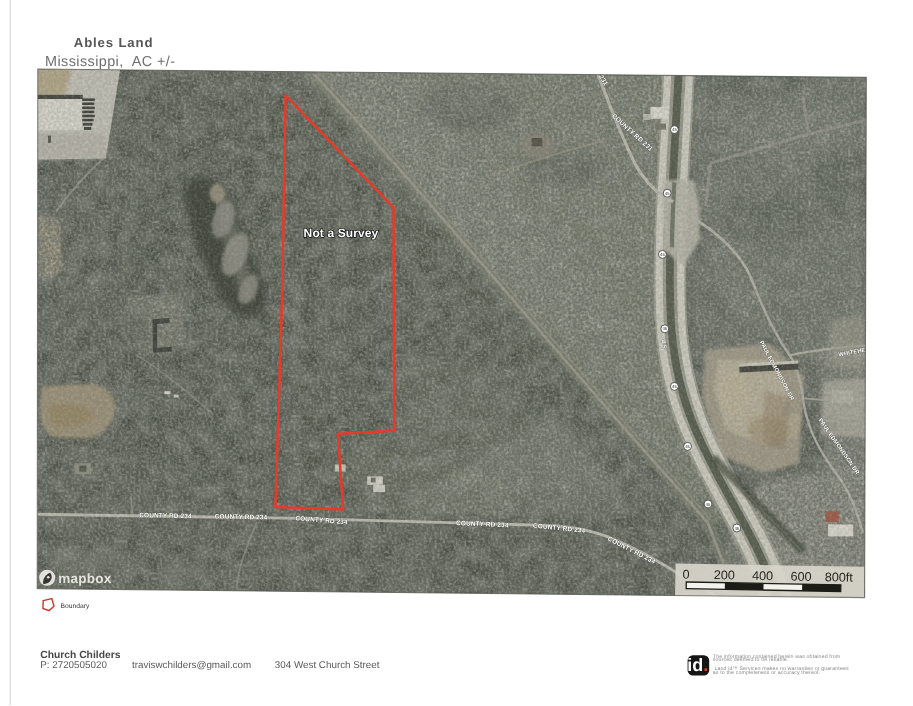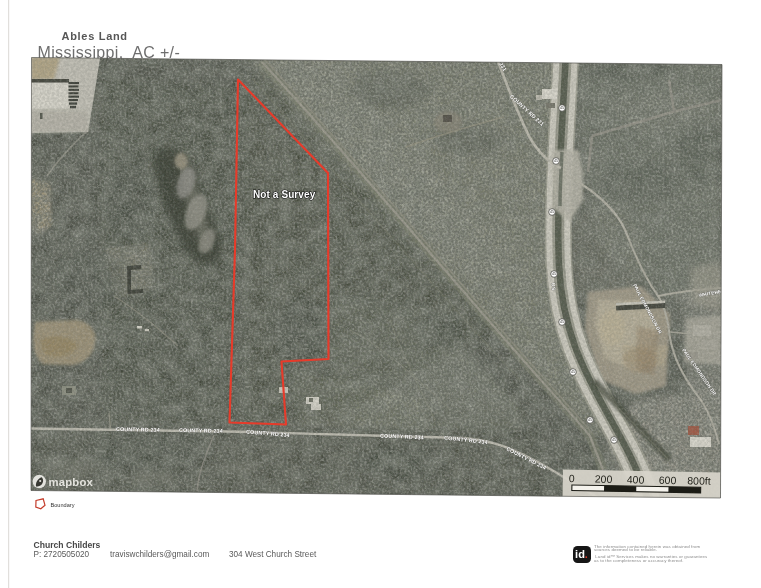--- a/index.html
+++ b/index.html
@@ -5,21 +5,21 @@
   html,body{margin:0;padding:0;background:#ffffff;}
   body{width:761px;height:588px;position:relative;overflow:hidden;
        font-family:"Liberation Sans", sans-serif;}
   .abs{position:absolute;}
 </style>
 </head>
 <body>
 
 <div class="abs" style="left:37.5px;top:29.5px;font-size:11px;font-weight:bold;color:#565656;letter-spacing:0.7px;margin-left:24px;">Ables Land</div>
 
-<div class="abs" style="left:37.5px;top:43.5px;font-size:16px;color:#6e6e6e;letter-spacing:0.35px;">Mississippi,&nbsp; AC +/-</div>
+<div class="abs" style="left:37.5px;top:43.5px;font-size:12px;color:#6e6e6e;letter-spacing:0.35px;">Mississippi,&nbsp; AC +/-</div>
 
 <svg class="abs" style="left:0;top:0;" width="761" height="588" viewBox="0 0 761 588">
   <defs>
     <clipPath id="mapclip">
       <polygon points="31.5,57.5 722,64.5 720.5,498 31,490.5"></polygon>
     </clipPath>
     <filter id="graindark" x="0%" y="0%" width="100%" height="100%">
       <feTurbulence type="fractalNoise" baseFrequency="0.42" numOctaves="2" seed="7" stitchTiles="stitch" result="n"></feTurbulence>
       <feColorMatrix in="n" type="matrix" values="0 0 0 0 0.13  0 0 0 0 0.14  0 0 0 0 0.12  1.6 1.6 1.6 0 -1.8" result="g"></feColorMatrix>
     </filter>
@@ -334,20 +334,20 @@
 </svg>
 
 <div class="abs" style="left:33.5px;top:539.5px;font-size:8.6px;font-weight:bold;color:#474747;letter-spacing:0px;">Church Childers</div>
 
 <div class="abs" style="left:33.5px;top:549.5px;font-size:8.2px;color:#5a5a5a;">P: 2720505020</div>
 
 <div class="abs" style="left:110px;top:549.5px;font-size:8.2px;color:#5a5a5a;">traviswchilders@gmail.com</div>
 
 <div class="abs" style="left:229px;top:549.5px;font-size:8.2px;color:#5a5a5a;">304 West Church Street</div>
 
-<div class="abs" style="left:572.5px;top:545.5px;width:18px;height:17.5px;background:#161616;border-radius:4.5px;color:#fff;font-weight:bold;font-size:11px;line-height:17px;text-align:center;">id<span style="color:#d93a2b;">.</span></div>
+<div class="abs" style="left:572.5px;top:545.5px;width:18px;height:17.5px;background:#161616;border-radius:4.5px;color:#fff;font-weight:bold;font-size:15px;line-height:17px;text-align:center;">id<span style="color:#d93a2b;">.</span></div>
 
 <div class="abs" style="left:594px;top:545px;width:132px;font-size:4.4px;line-height:3.45px;color:#8b8b8b;letter-spacing:0.1px;">
   The information contained herein was obtained from<br>
   sources deemed to be reliable.<br><br>
   &nbsp;Land id™ Services makes no warranties or guarantees<br>
   as to the completeness or accuracy thereof.
 </div>
 
 </body></html>

